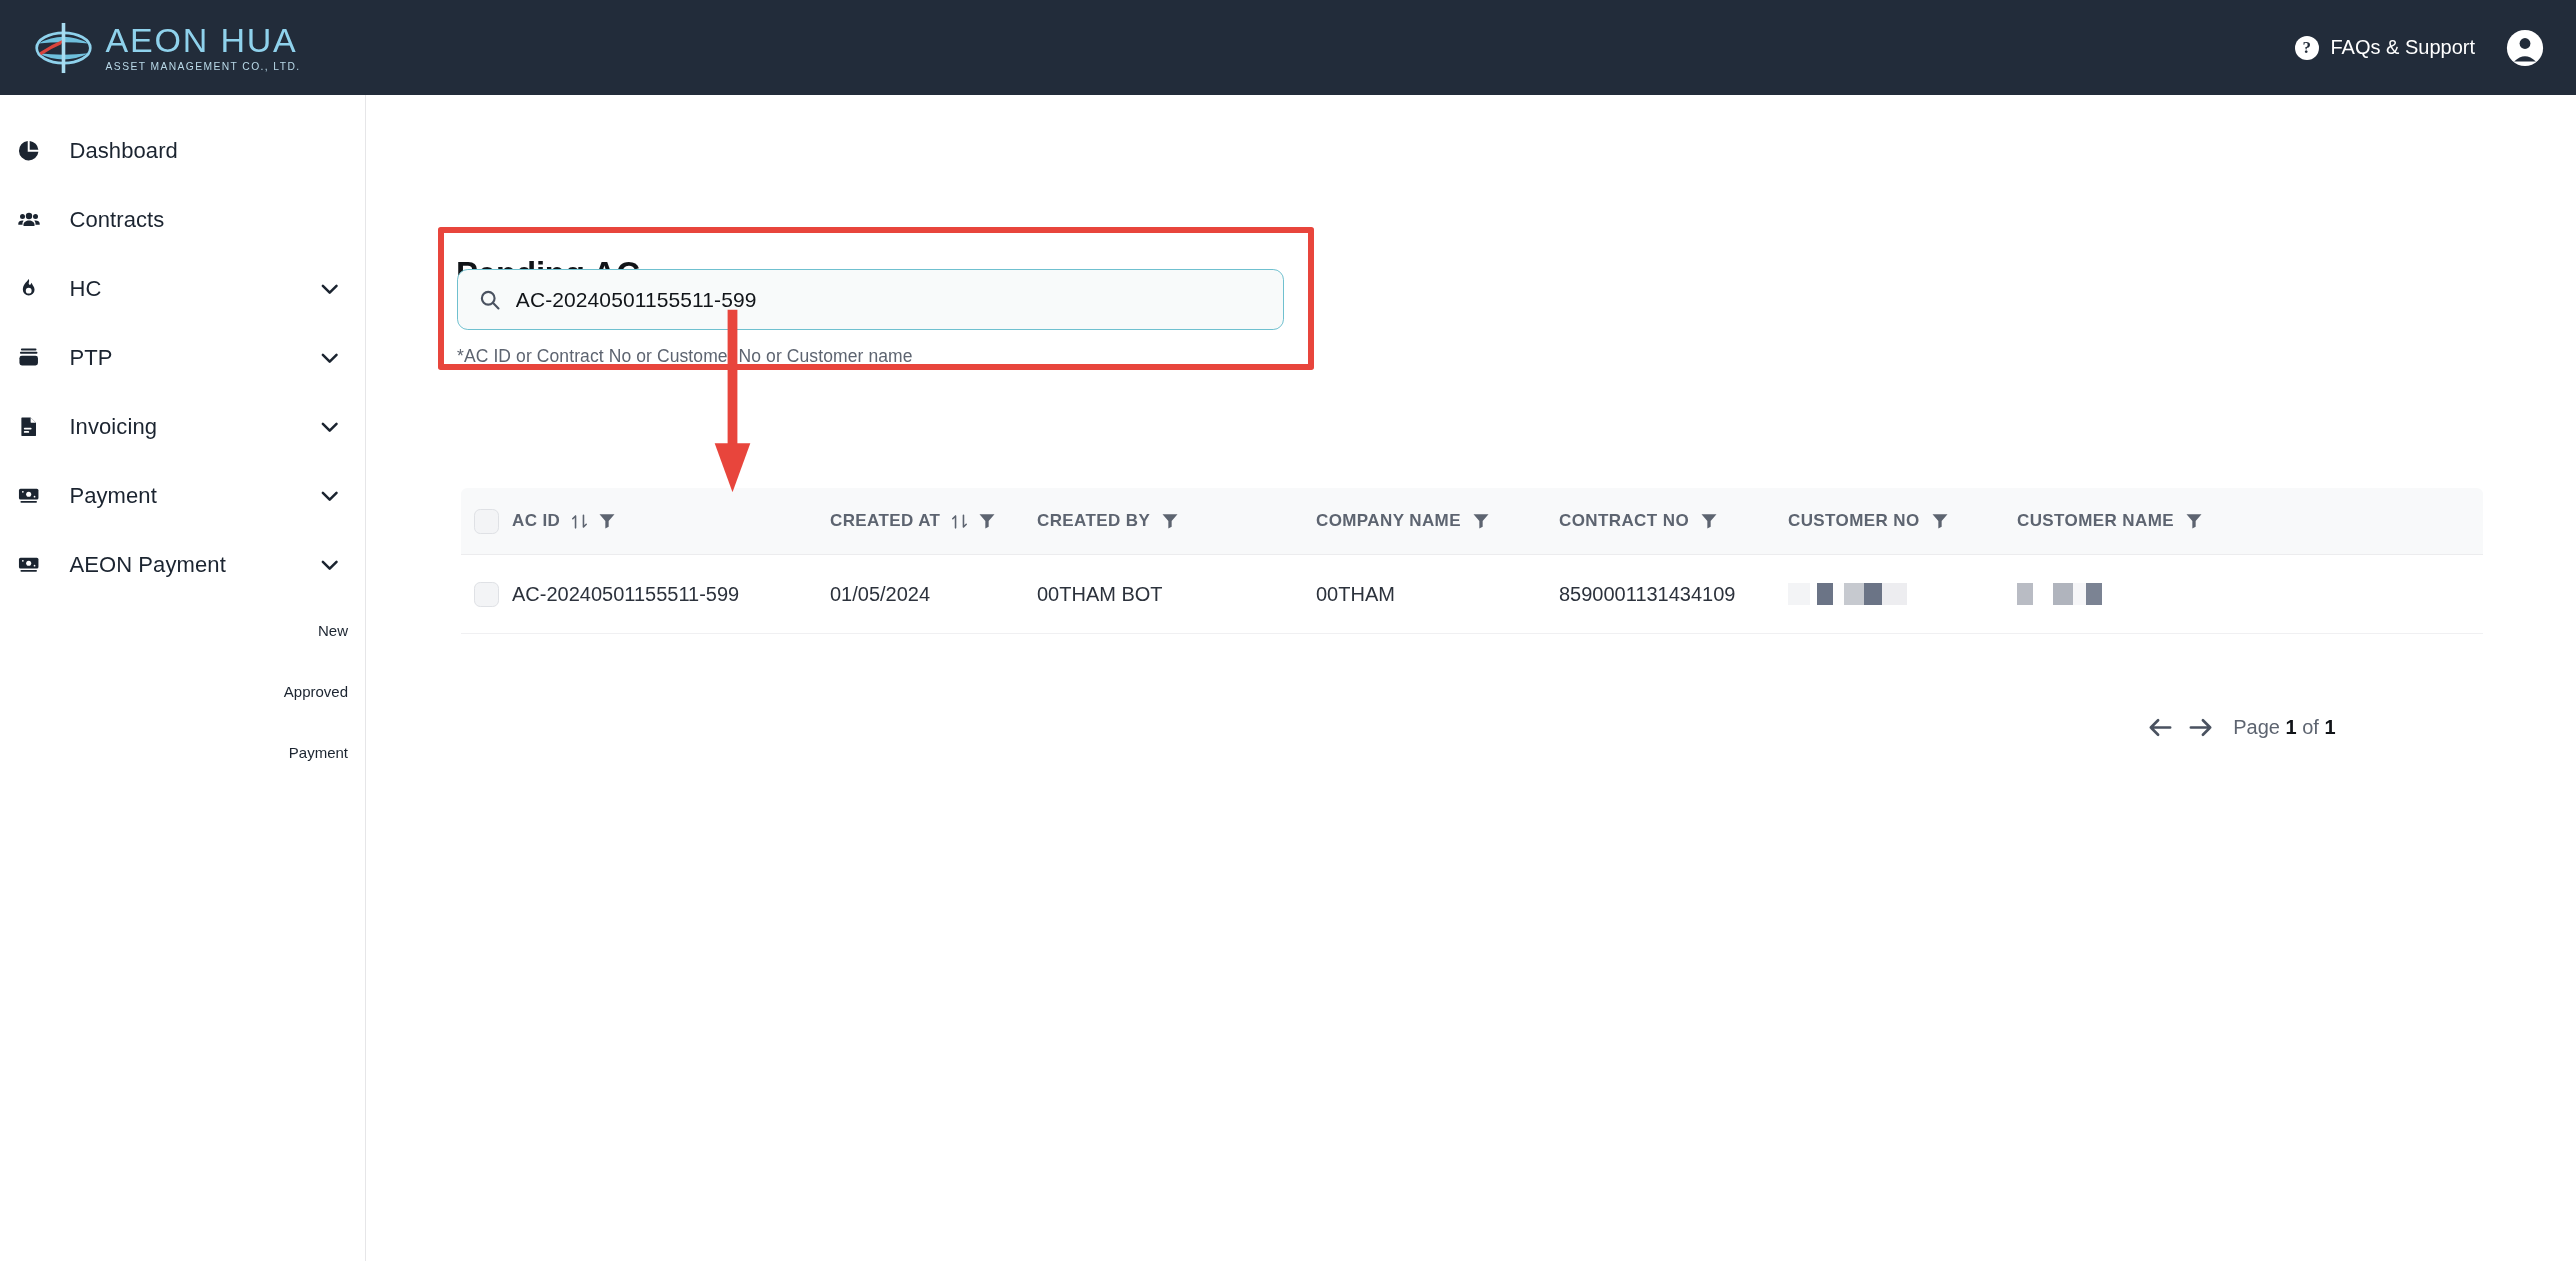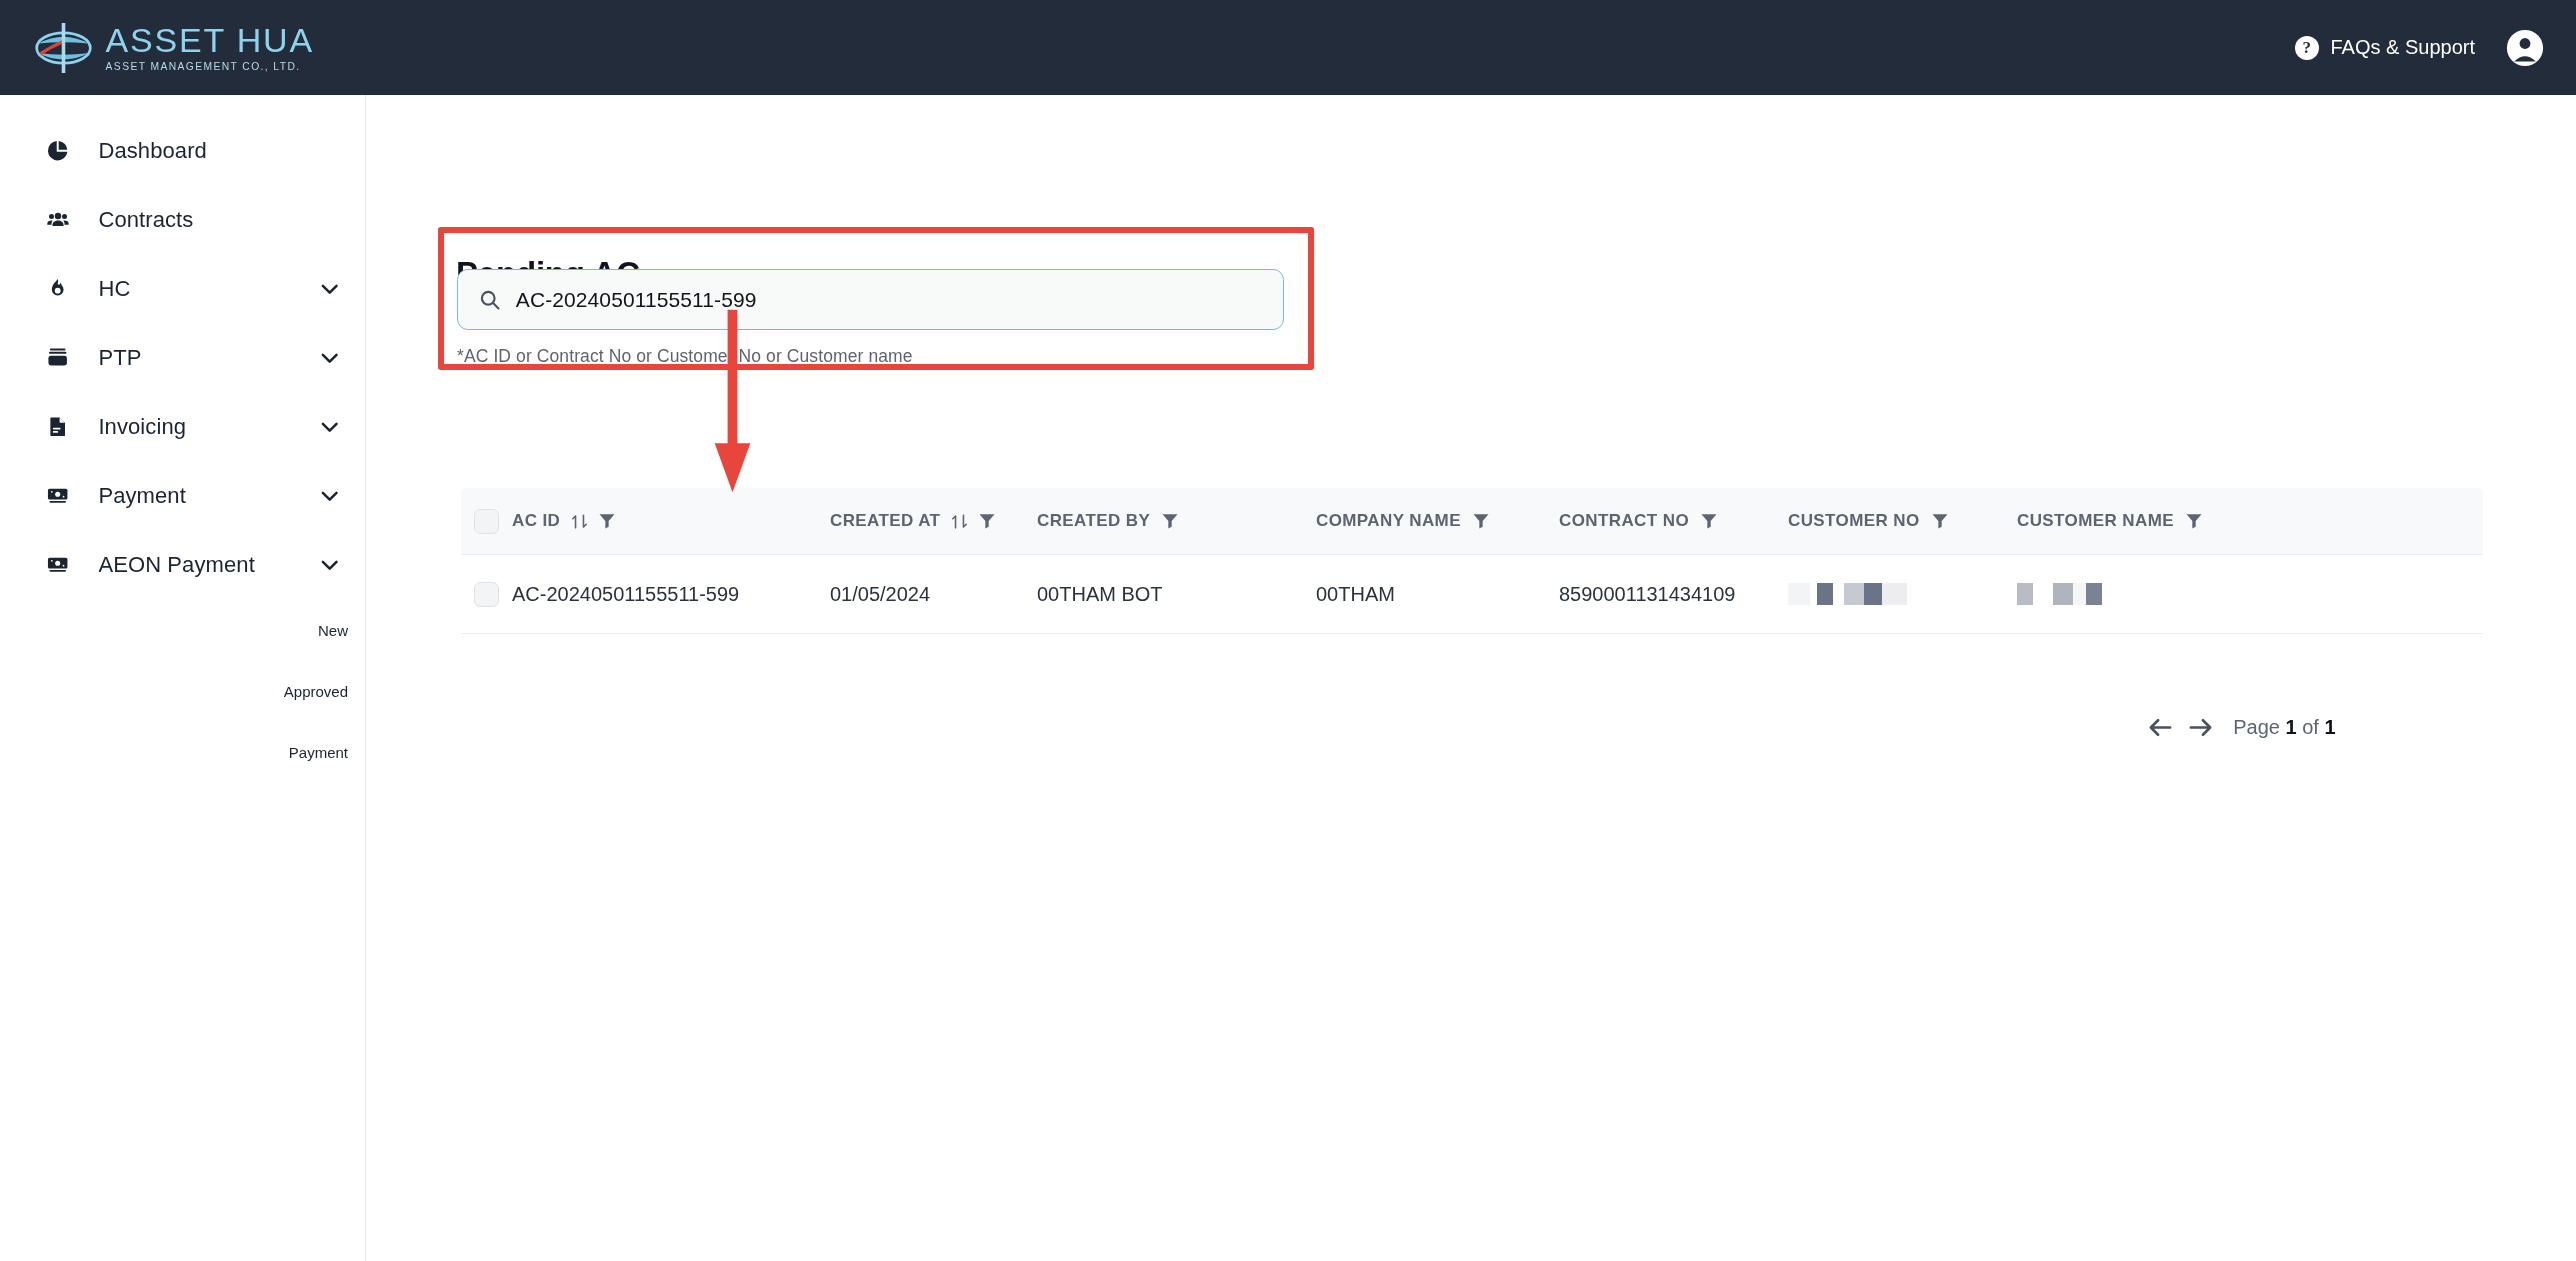--- a/index.html
+++ b/index.html
@@ -47,21 +47,21 @@
 
   
   .sidebar {
     position: absolute; top: 95px; left: 0;
     width: 366px; height: 1167px;
     background: #ffffff; border-right: 0.9px solid #e6e6e8;
     padding-top: 21.6px;
   }
   .nav-item {
     display: flex; align-items: center;
-    height: 69px; padding-left: 41px; padding-right: 23.4px;
+    height: 69px; padding-left: 12px; padding-right: 23.4px;
     cursor: pointer; position: relative;
   }
   .nav-icon {
     width: 34px; height: 34px; flex: 0 0 34px;
     display: flex; align-items: center; justify-content: center;
     color: #1b2430;
   }
   .nav-label {
     margin-left: 23.4px; font-size: 22px; color: #1b2430;
     letter-spacing: 0.1px; white-space: nowrap;
@@ -175,21 +175,21 @@
   <div class="topbar">
     <div class="brand">
       <svg class="brand-mark" viewBox="0 0 66 60">
         <ellipse cx="33" cy="30" rx="30" ry="17" fill="none" stroke="#8fd2ec" stroke-width="3"></ellipse>
         <path d="M5 25 Q33 10 61 25 Q33 22 5 25 Z" fill="#6fc0dd"></path>
         <path d="M5 36 Q33 50 61 36 Q33 39 5 36 Z" fill="#6fc0dd"></path>
         <path d="M6 35 Q20 26 34 20 L30 26 Q18 31 8 38 Z" fill="#d9443d"></path>
         <rect x="31" y="2" width="4" height="56" fill="#a8dcf0"></rect>
       </svg>
       <div class="brand-text">
-        <div class="brand-name">ASSET HUA</div>
+        <div class="brand-name">AEON HUA</div>
         <div class="brand-sub">ASSET MANAGEMENT CO., LTD.</div>
       </div>
     </div>
 
     <div class="topbar-right">
       <div class="faq">
         <span class="q-icon">?</span>
         <span>FAQs &amp; Support</span>
       </div>
       <svg class="avatar-icon" viewBox="0 0 42 42">

